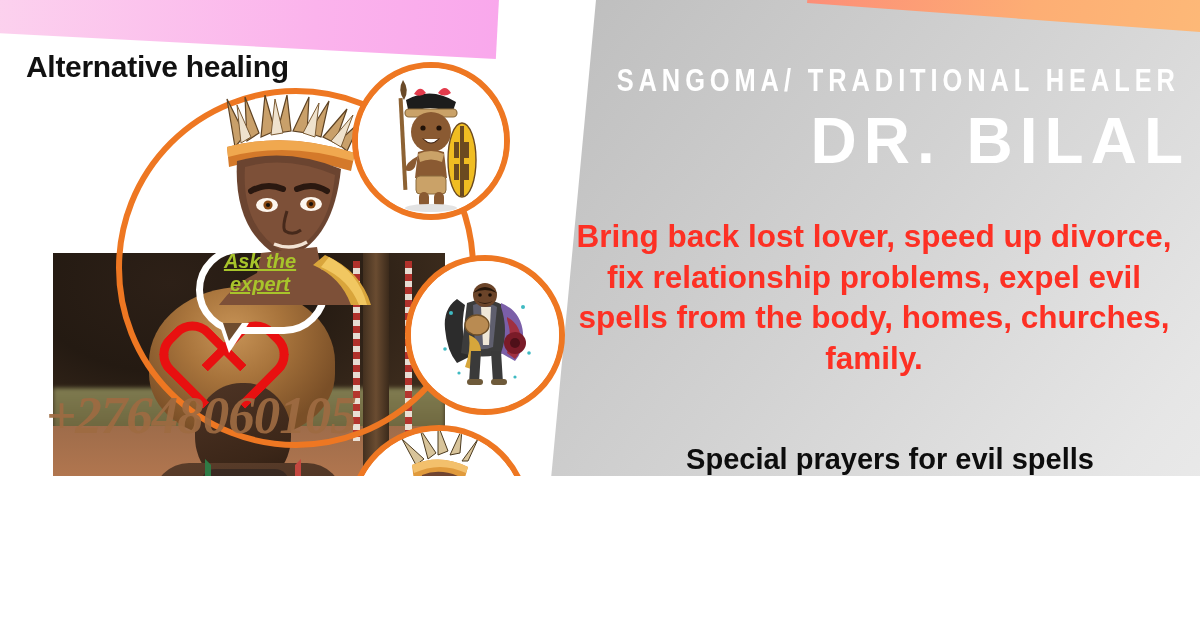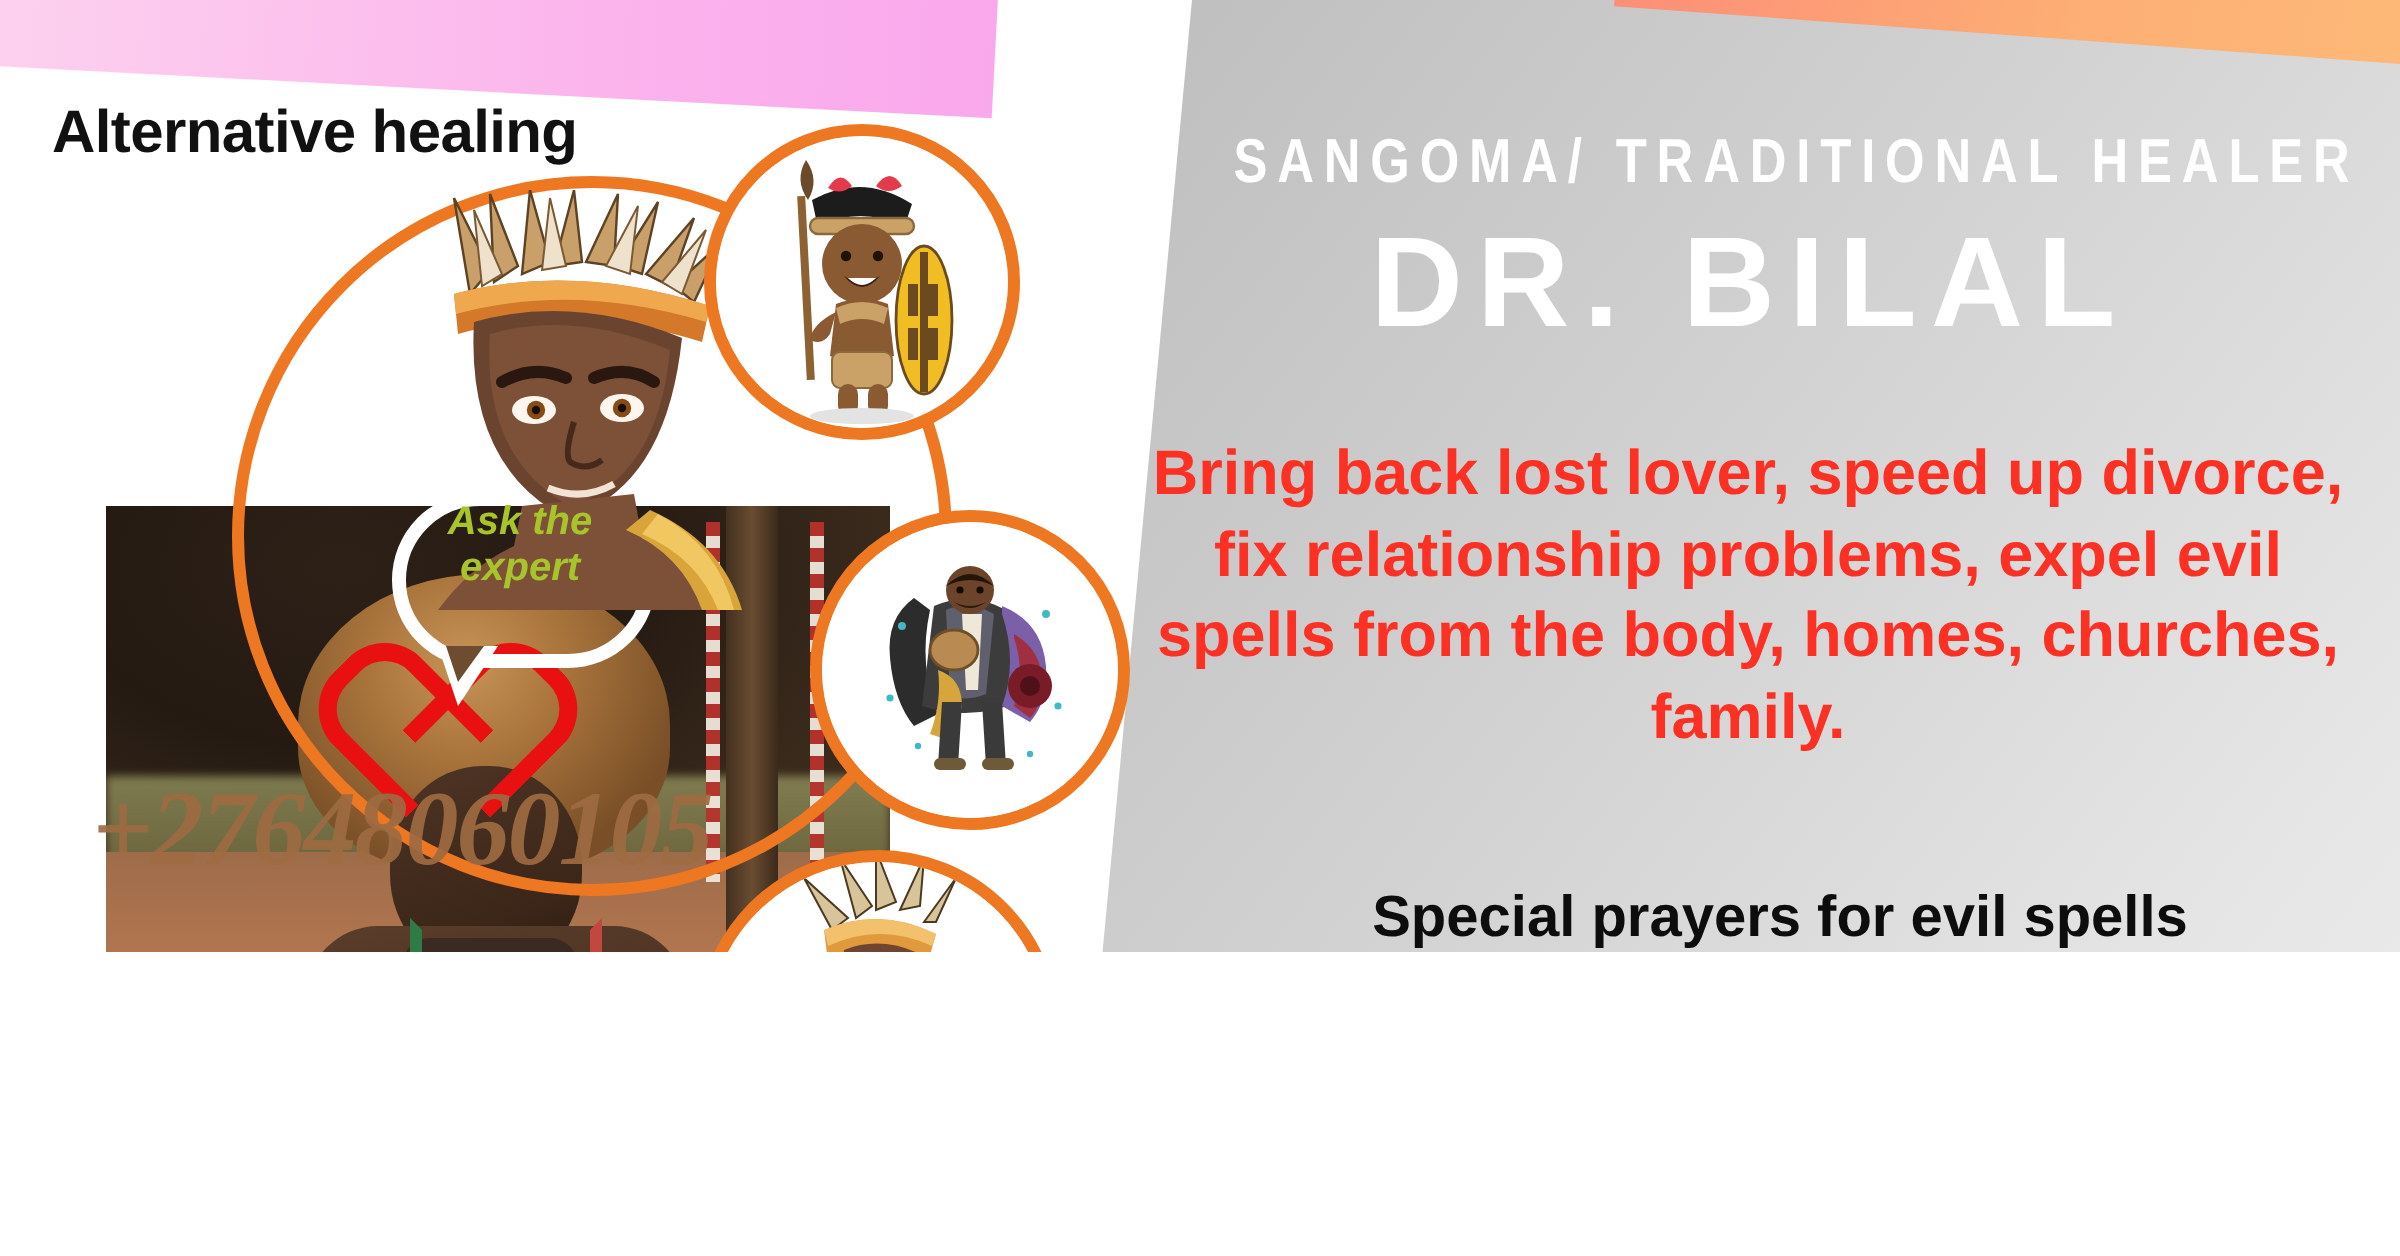--- a/index.html
+++ b/index.html
@@ -90,21 +90,21 @@
     position:absolute;left:16px;bottom:-26px;width:0;height:0;
     border-left:10px solid transparent;border-right:20px solid transparent;border-top:30px solid #ffffff;
   }
   .bubble .tail-in{
     position:absolute;left:20px;bottom:-14px;width:0;height:0;
     border-left:6px solid transparent;border-right:13px solid transparent;border-top:18px solid #6e4c2f;
   }
   .bubble-text{
     position:absolute;left:206px;top:250px;width:108px;
     font-size:20px;font-weight:bold;font-style:italic;color:#a8c42b;
-    line-height:1.15;text-align:center;z-index:6;
+    line-height:1.15;text-align:center;z-index:6;text-decoration:underline;
   }
 
   
   .photo-watermark{
     position:absolute;left:46px;top:385px;z-index:7;
     font-family:"Liberation Serif",serif;font-style:italic;font-weight:bold;
     font-size:53px;letter-spacing:-1px;color:#9e6b42;opacity:.92;white-space:nowrap;
   }
 
   
@@ -129,21 +129,21 @@
   .ring svg{display:block;}
 
   
   .rtext{position:absolute;z-index:9;}
   .kicker{
     left:560px;top:63px;width:630px;text-align:center;color:#ffffff;
     font-family:"Liberation Sans",sans-serif;font-weight:bold;font-size:31px;
     letter-spacing:6px;transform:scaleX(.82);transform-origin:center top;white-space:nowrap;
   }
   .bigname{
-    left:560px;top:104px;width:630px;text-align:center;color:#ffffff;
+    left:560px;top:104px;width:630px;text-align:right;color:#ffffff;
     font-weight:bold;font-size:64px;letter-spacing:7px;white-space:nowrap;
   }
   .redblock{
     left:564px;top:216px;width:620px;text-align:center;color:#fd3024;
     font-weight:bold;font-size:31.5px;line-height:1.29;
   }
   .blackblock{
     left:610px;top:440px;width:560px;text-align:center;color:#0d0d0d;
     font-weight:bold;font-size:29px;line-height:1.35;
   }

